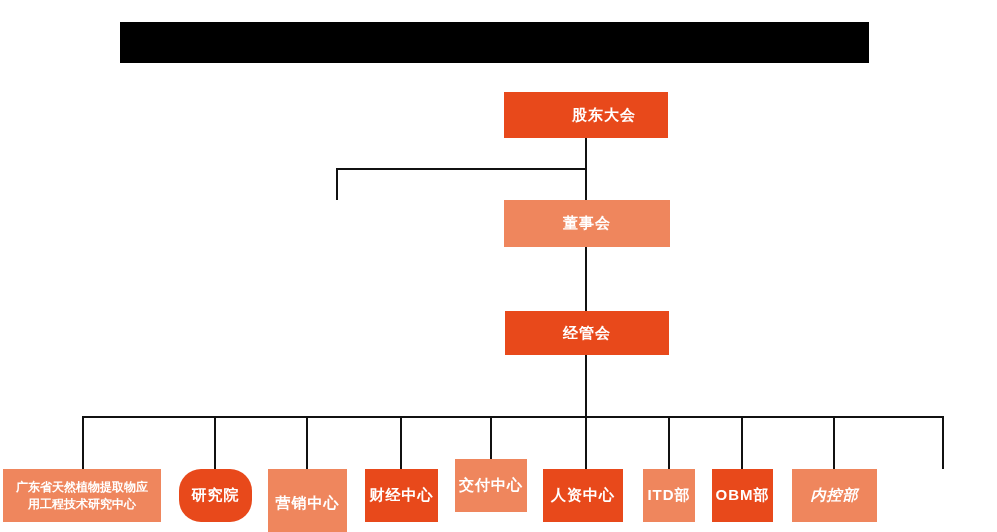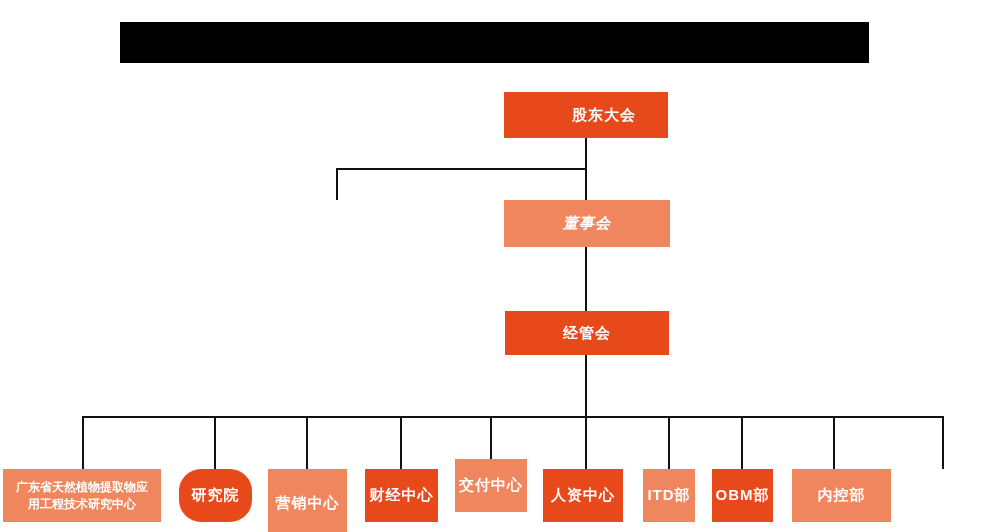--- a/index.html
+++ b/index.html
@@ -60,21 +60,21 @@
   <div class="line" style="left:490px;top:416px;width:2px;height:53px;"></div>
   <div class="line" style="left:668px;top:416px;width:2px;height:53px;"></div>
   <div class="line" style="left:741px;top:416px;width:2px;height:53px;"></div>
   <div class="line" style="left:833px;top:416px;width:2px;height:53px;"></div>
   <div class="line" style="left:942px;top:416px;width:2px;height:53px;"></div>
 
   <div class="node" style="left:504px;top:92px;width:164px;height:46px;padding-left:36px;" data-variant="dark">
     <span>股东大会</span>
   </div>
 
-  <div class="node" style="left:504px;top:200px;width:166px;height:47px;font-style:italic;" data-variant="light">
+  <div class="node" style="left:504px;top:200px;width:166px;height:47px;" data-variant="light">
     <span>董事会</span>
   </div>
 
   <div class="node" style="left:505px;top:311px;width:164px;height:44px;" data-variant="dark">
     <span>经管会</span>
   </div>
 
   <div class="node small-text" style="left:3px;top:469px;width:158px;height:53px;" data-variant="light">
     <span>广东省天然植物提取物应用工程技术研究中心</span>
   </div>
@@ -92,17 +92,17 @@
   </div>
   <div class="node" style="left:543px;top:469px;width:80px;height:53px;" data-variant="dark">
     <span>人资中心</span>
   </div>
   <div class="node" style="left:643px;top:469px;width:52px;height:53px;" data-variant="light">
     <span>ITD部</span>
   </div>
   <div class="node" style="left:712px;top:469px;width:61px;height:53px;" data-variant="dark">
     <span>OBM部</span>
   </div>
-  <div class="node" style="left:792px;top:469px;width:99px;height:53px;" data-variant="light">
+  <div class="node" style="left:792px;top:469px;width:85px;height:53px;font-style:italic;" data-variant="light">
     <span>内控部</span>
   </div>
 
 </div>
 
 </body></html>

